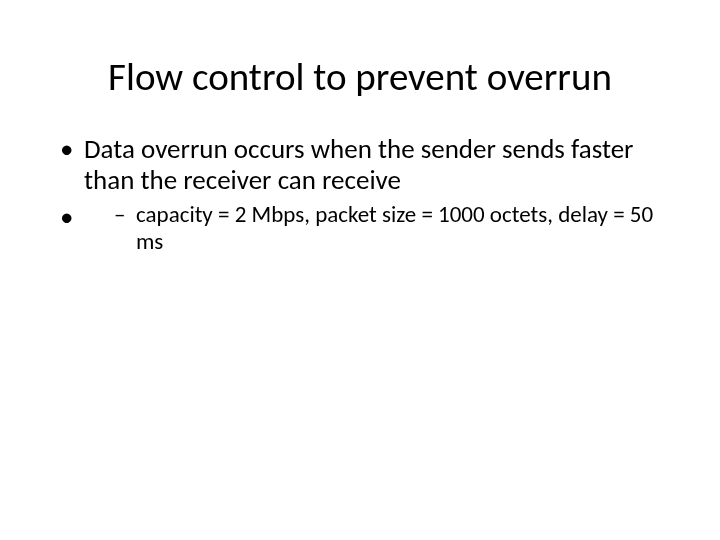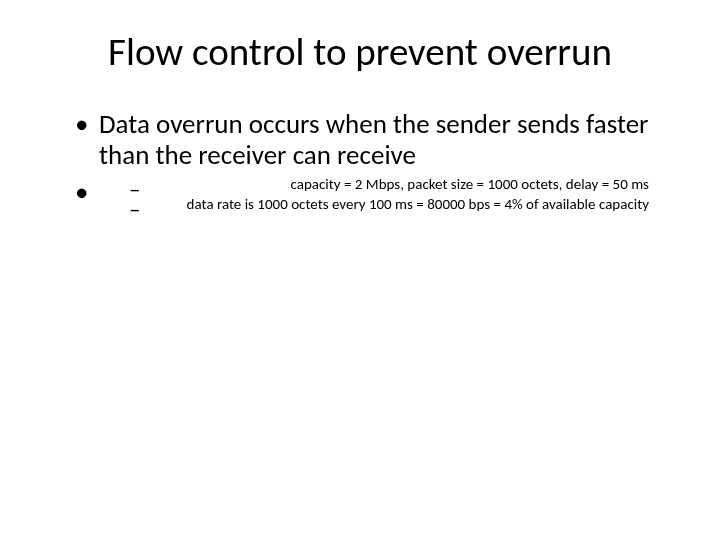--- a/index.html
+++ b/index.html
@@ -8,33 +8,33 @@
     width: 720px;
     height: 540px;
     background: #ffffff;
     font-family: Calibri, "Segoe UI", Arial, sans-serif;
     color: #000000;
   }
   .slide {
     box-sizing: border-box;
     width: 720px;
     height: 540px;
-    padding: 31px 56px 40px 56px;
+    padding: 56px 56px 40px 56px;
   }
   .title {
     font-size: 39px;
     font-weight: 400;
     text-align: center;
     margin: 0 0 34px 0;
     line-height: 1.1;
     letter-spacing: 0px;
   }
   ul.level1 {
     list-style: none;
-    margin: 15px;
+    margin: 0;
     padding: 0;
   }
   ul.level1 > li {
     position: relative;
     padding-left: 28px;
     font-size: 27px;
     line-height: 1.15;
     margin-bottom: 2px;
   }
   ul.level1 > li::before {
@@ -45,24 +45,23 @@
     font-size: 27px;
   }
   ul.level2 {
     list-style: none;
     margin: 6px 0 0 0;
     padding: 0 0 0 28px;
   }
   ul.level2 > li {
     position: relative;
     padding-left: 24px;
-    font-size: 15px;
+    font-size: 23px;
     line-height: 1.18;
     margin-bottom: 2px;
-    text-align: right;
   }
   ul.level2 > li::before {
     content: "–";
     position: absolute;
     left: 2px;
     top: 0;
     font-size: 23px;
   }
 </style>
 </head>
@@ -73,19 +72,16 @@
 
   <ul class="level1">
     <li>
       <span>Data overrun occurs when the sender sends faster than the receiver can receive</span>
     </li>
     <li>
       <ul class="level2">
         <li>
           <span>capacity = 2 Mbps, packet size = 1000 octets, delay = 50 ms</span>
         </li>
-        <li>
-          <span>data rate is 1000 octets every 100 ms = 80000 bps = 4% of available capacity</span>
-        </li>
       </ul>
     </li>
   </ul>
 </div>
 
 </body></html>

